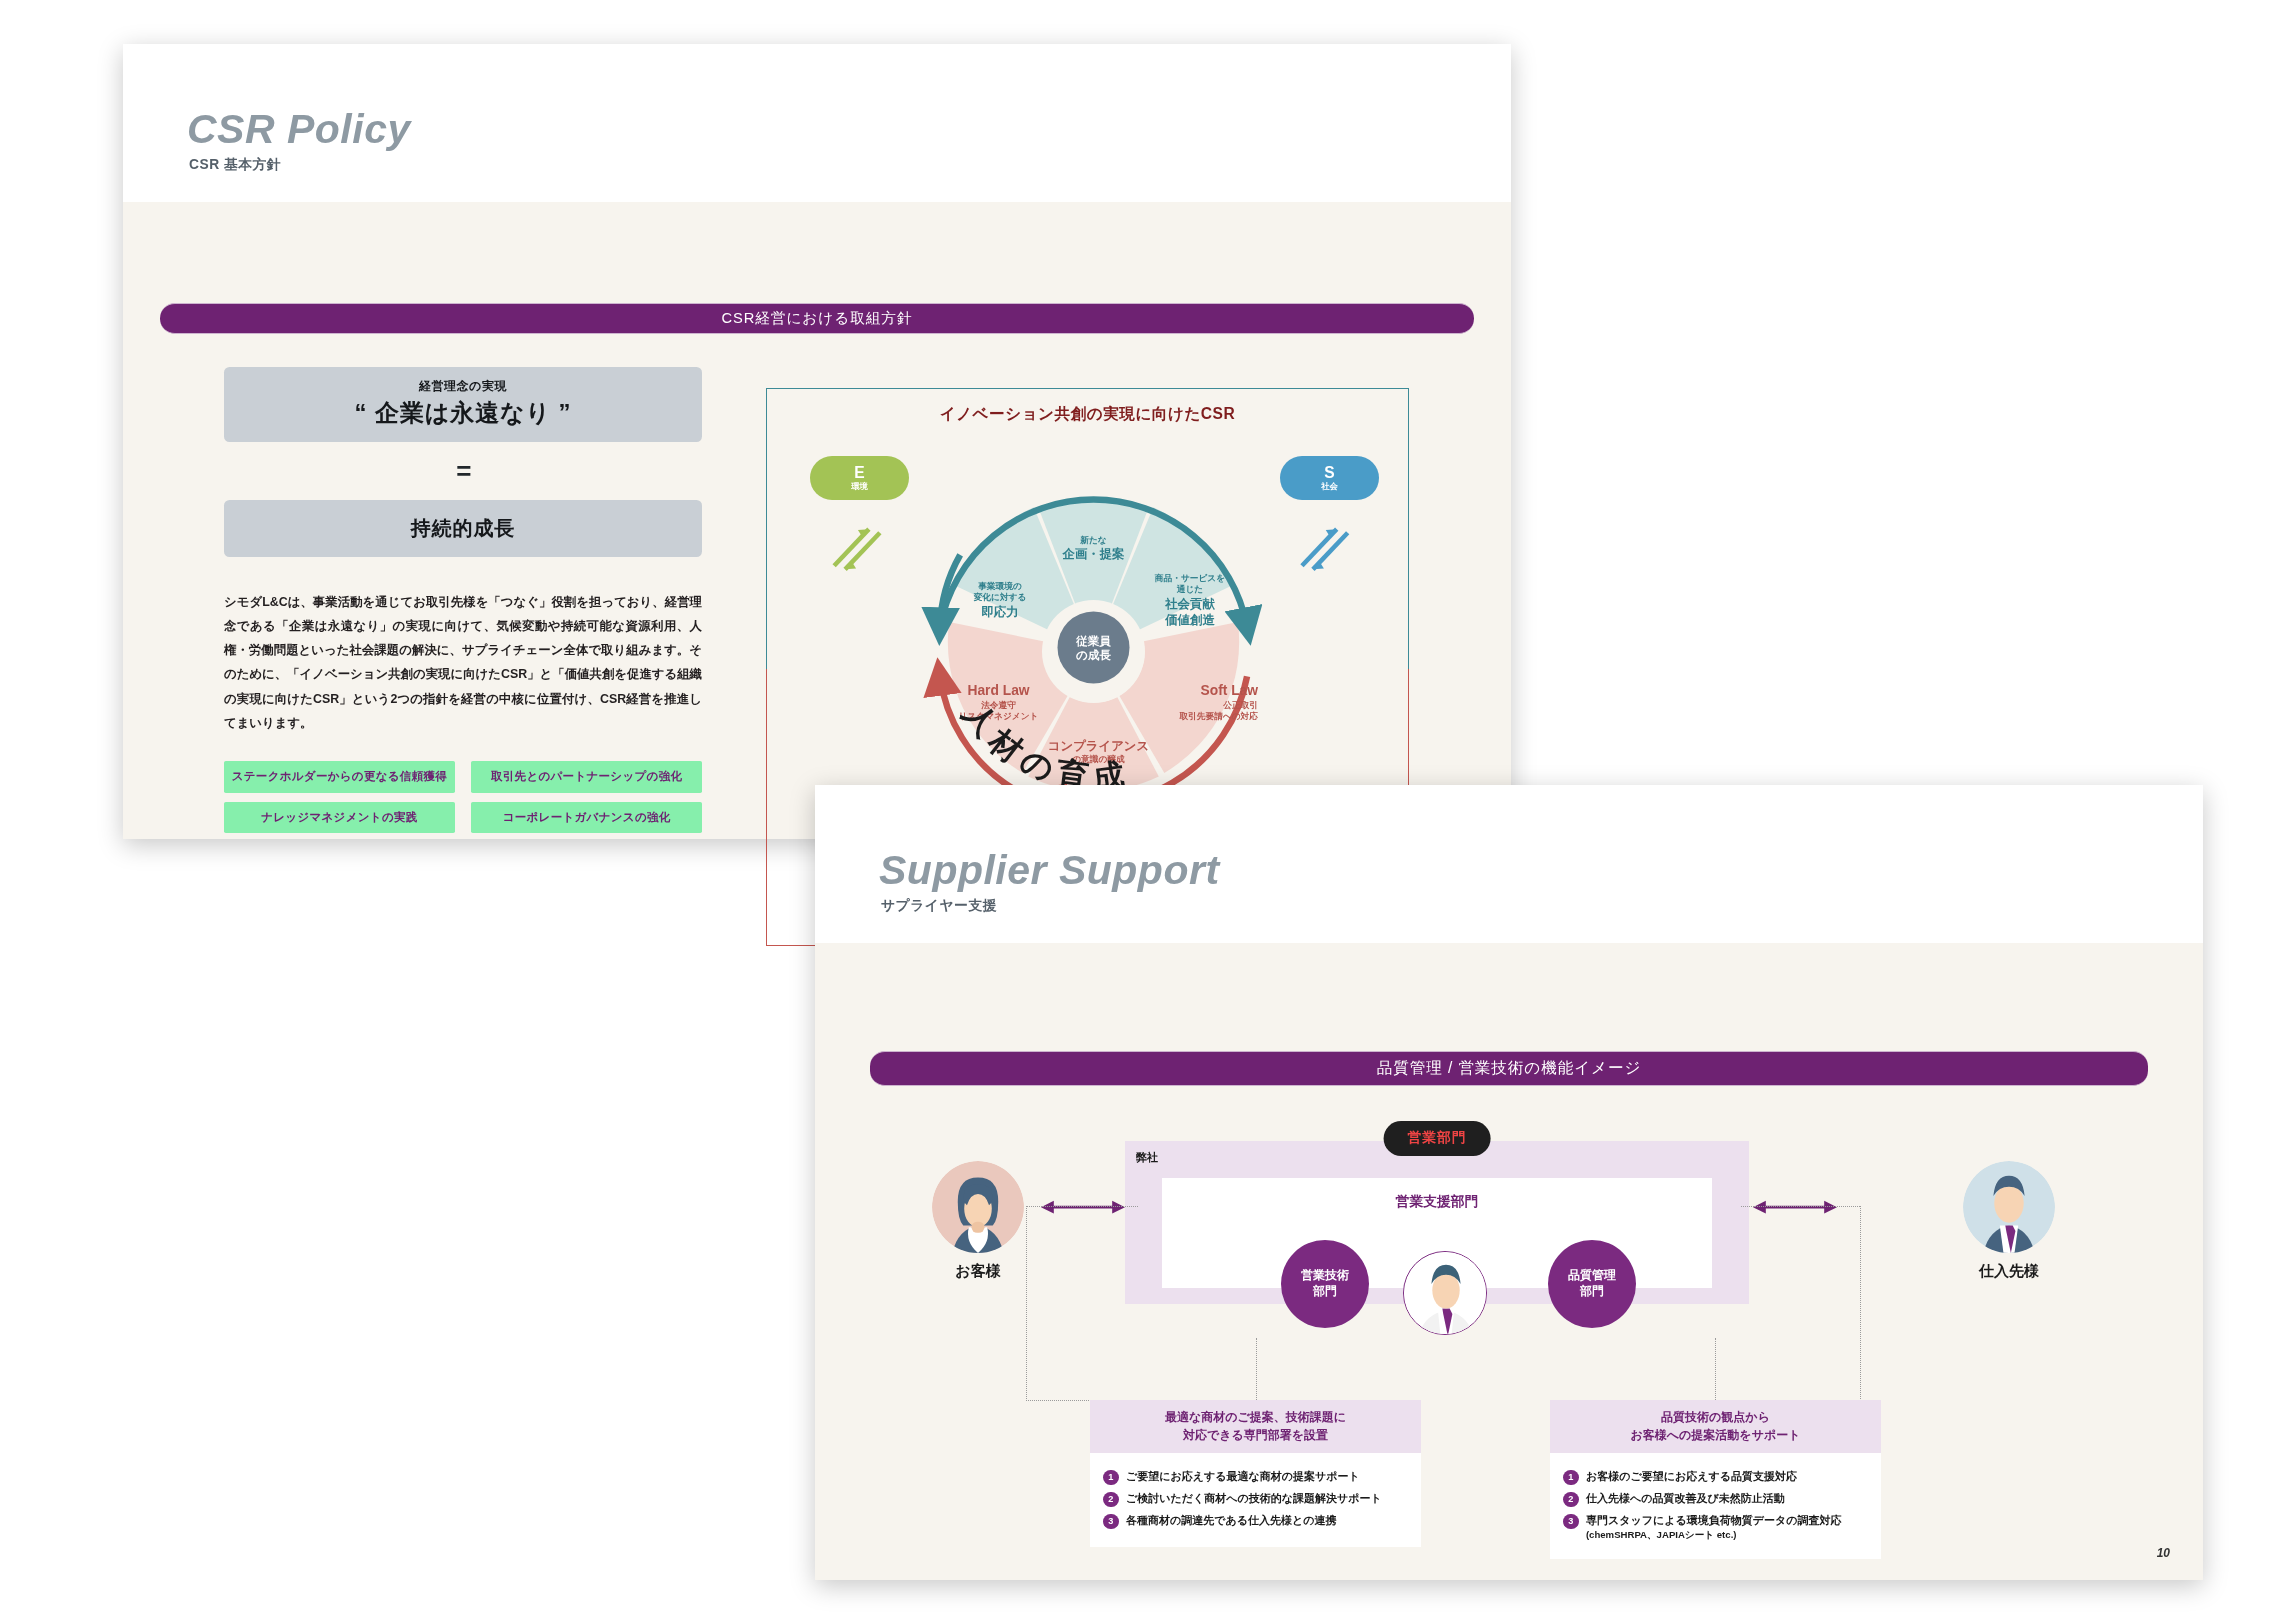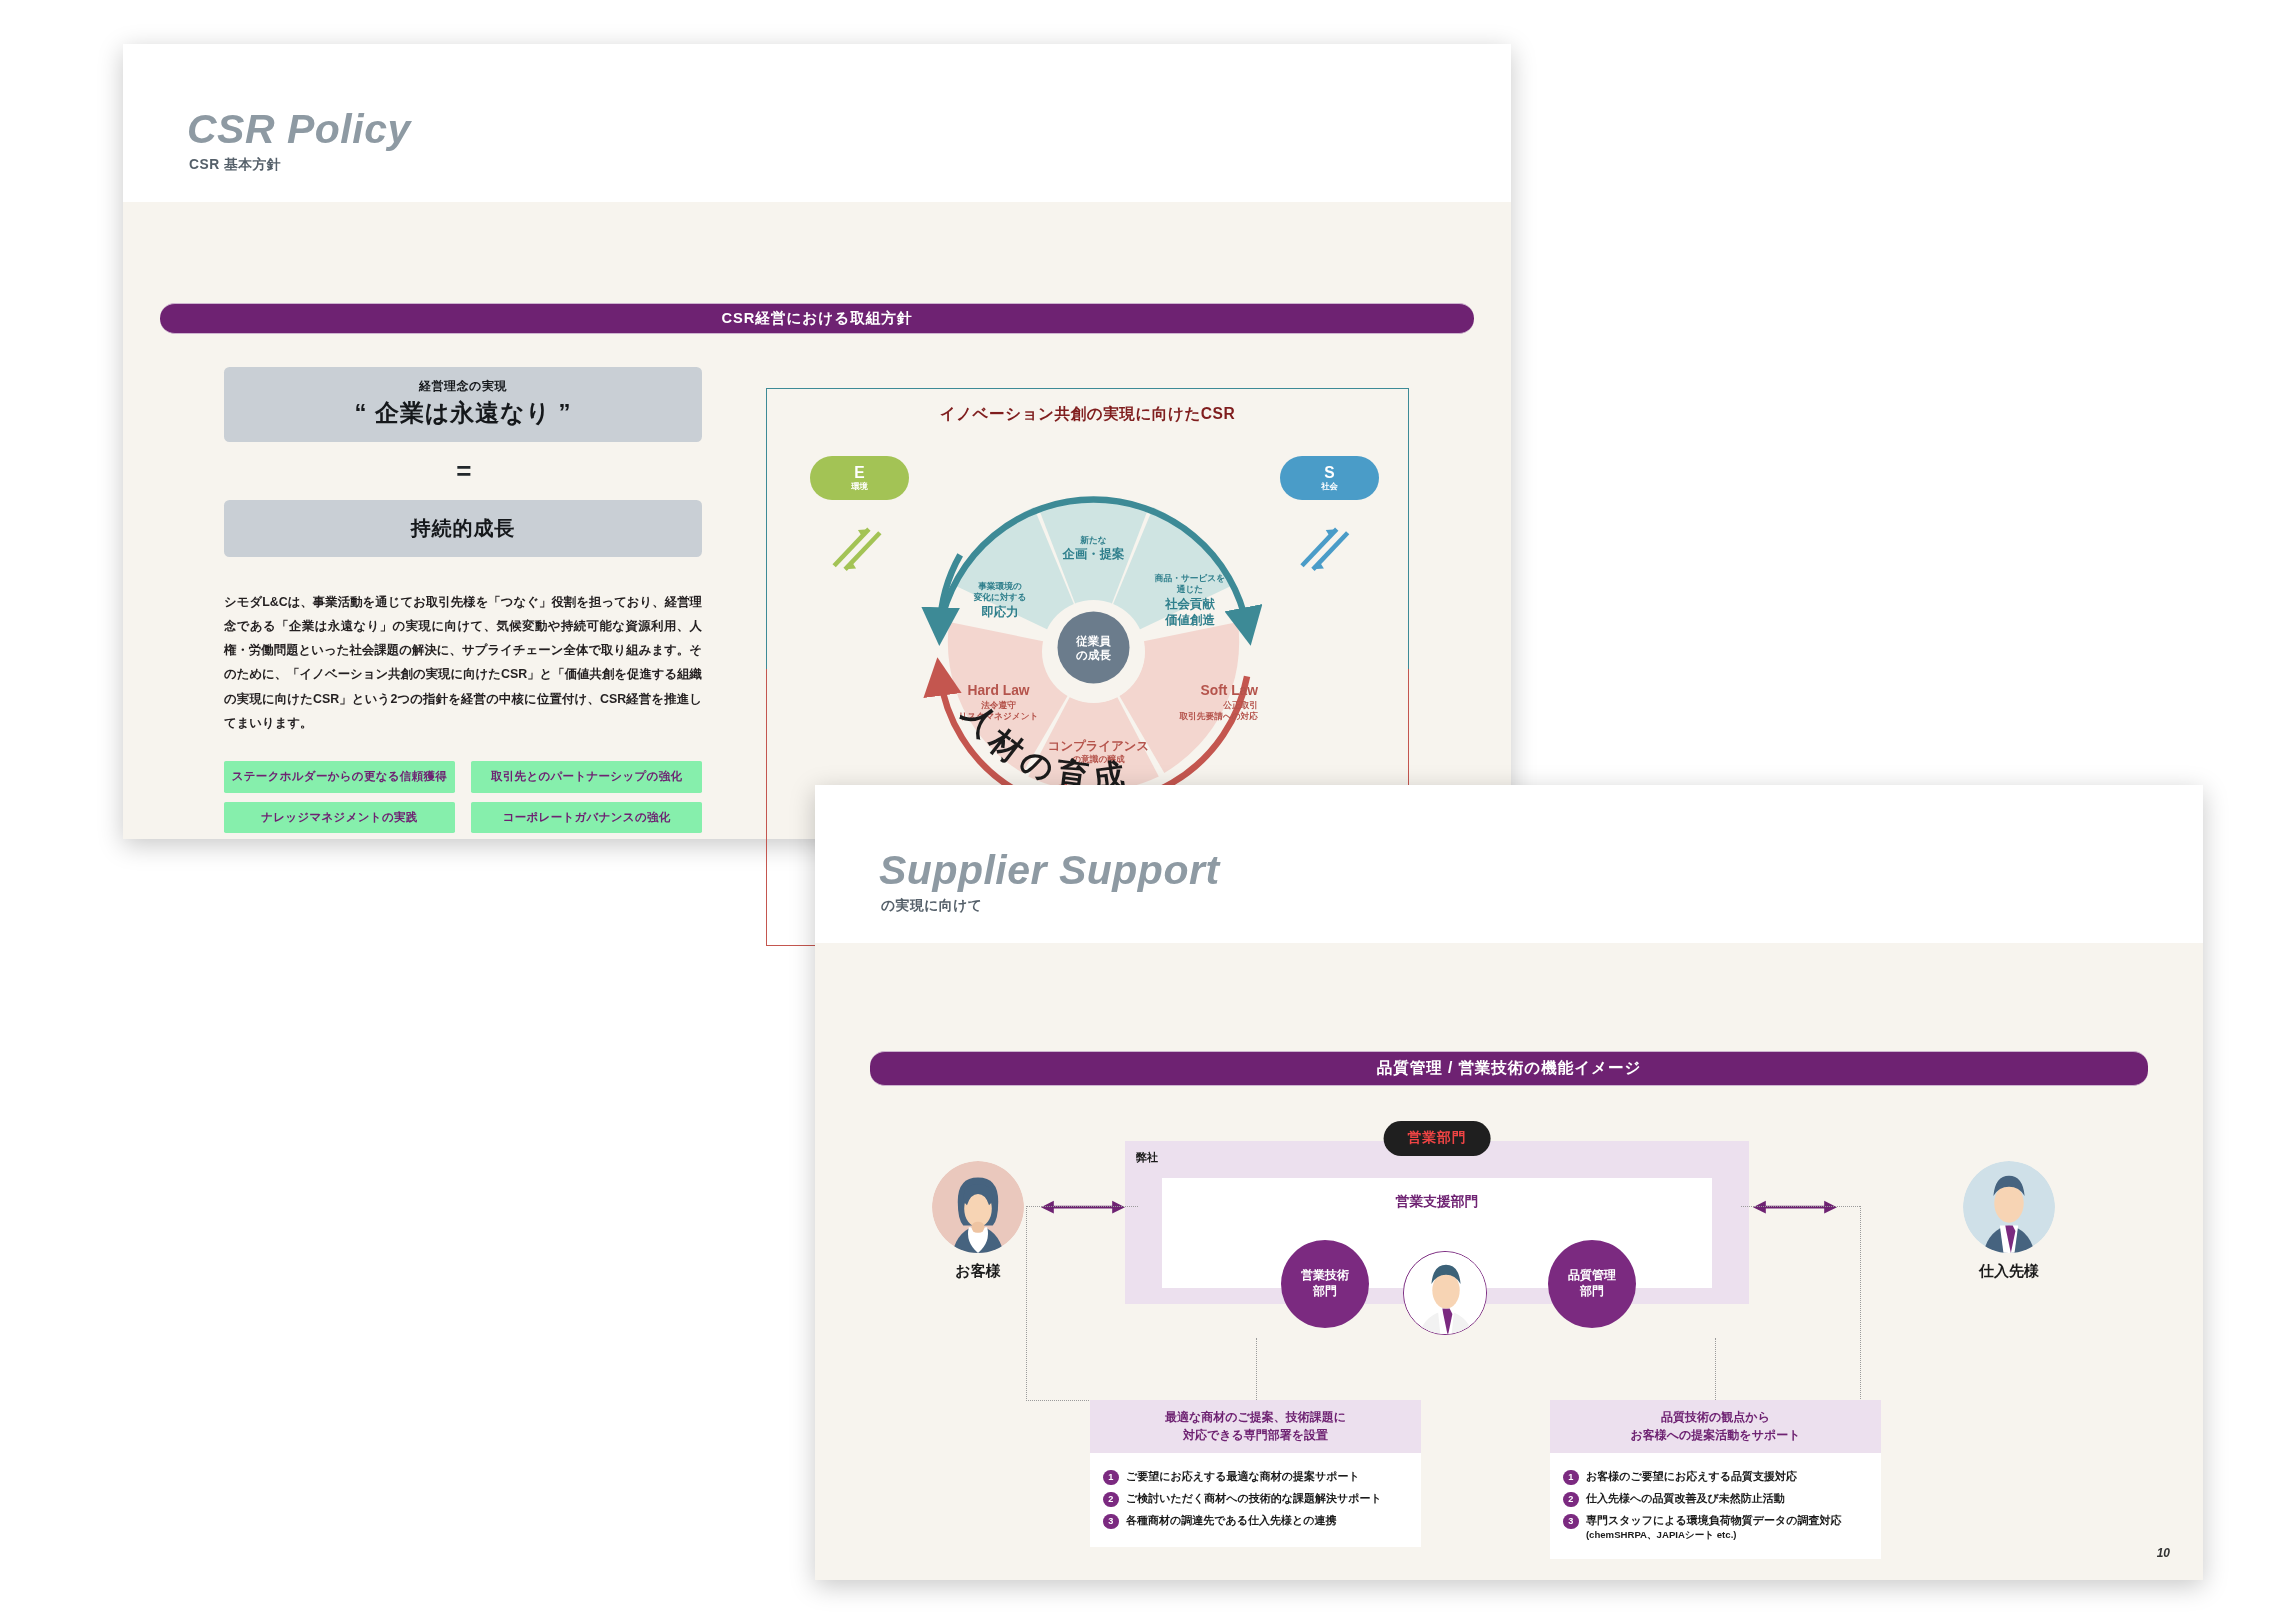--- a/index.html
+++ b/index.html
@@ -28,21 +28,21 @@
     position:absolute; left:66px; top:112px;
     font-size:13.8px; color:#55606a; font-weight:bold; letter-spacing:0.5px;
   }
 
   
   .bar {
     position:absolute;
     background:#6e2272;
     border-top:1.8px solid #cdb3cf;
     border-bottom:1.8px solid #cdb3cf;
-    color:#fff; font-weight:bold;
+    color:#fff; font-weight:normal;
     display:flex; align-items:center; justify-content:center;
     letter-spacing:0.9px;
     border-radius:15px;
   }
   #csr-bar      { left:37px; right:37px; top:101px; height:31px; font-size:14.7px; }
   #supplier-bar { left:55px; right:55px; top:108px; height:35px; font-size:15.6px; }
 
   
   .csr-left { position:absolute; left:101px; top:165px; width:478px; }
   .grey-box {
@@ -340,21 +340,21 @@
           </text>
         </svg>
       </div>
     </div>
   </div>
 </div>
 
 <div class="slide" id="slide-supplier">
   <div class="slide-head">
     <div class="title-en">Supplier Support</div>
-    <div class="title-ja">の実現に向けて</div>
+    <div class="title-ja">サプライヤー支援</div>
   </div>
 
   <div class="slide-body">
     <div class="bar" id="supplier-bar">品質管理 / 営業技術の機能イメージ</div>
 
     <div class="sup-wrap">
 
       <div class="avatar-block left">
         <div class="avatar">
           <svg viewBox="0 0 100 100" width="92" height="92">

